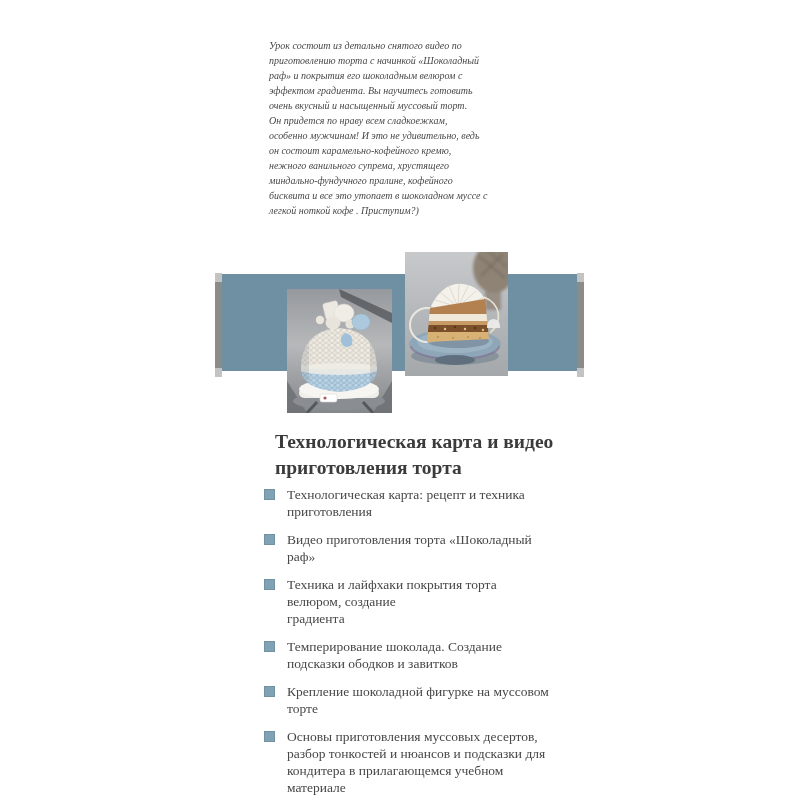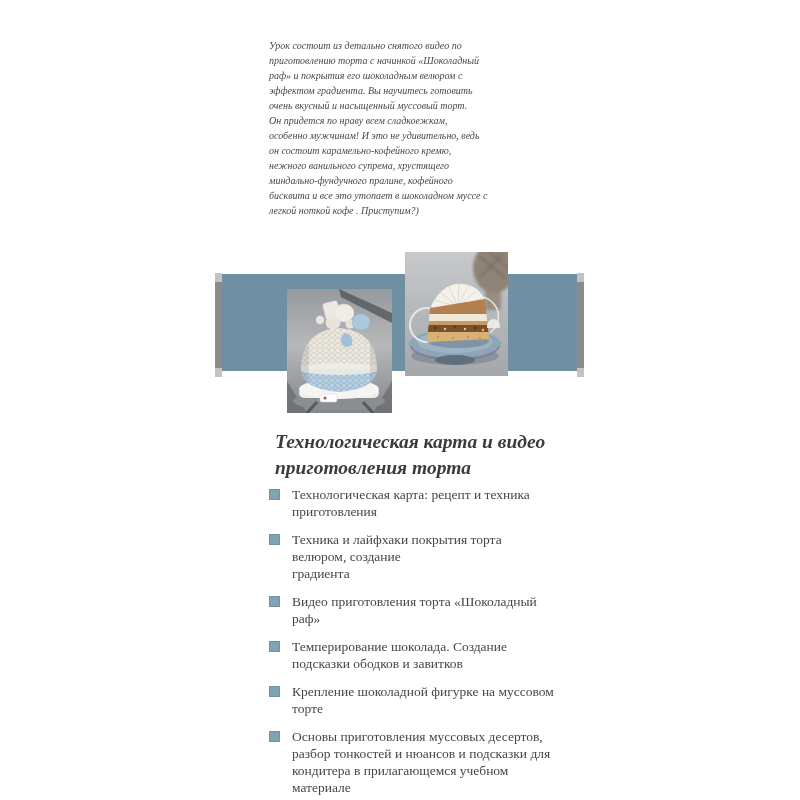--- a/index.html
+++ b/index.html
@@ -41,28 +41,27 @@
   figure.photo { position: absolute; overflow: hidden; }
   .photo-left  { left: 287px; top: 289px; width: 105px; height: 124px; }
   .photo-right { left: 405px; top: 252px; width: 103px; height: 124px; }
   figure.photo svg { display: block; width: 100%; height: 100%; }
 
   .section-heading {
     position: absolute; left: 275px; top: 429px; width: 300px;
     font-size: 19.5px; font-weight: bold; line-height: 26px;
     color: var(--heading-text, #3b3b3b);
     white-space: pre-line;
-    font-style: italic;
   }
 
   .features {
     position: absolute; left: 264px; top: 486px; width: 290px;
     list-style: none;
   }
-  .features li { display: flex; margin-bottom: 11px; justify-content: flex-end; }
+  .features li { display: flex; margin-bottom: 11px; }
   .bullet {
     flex: 0 0 11px; width: 11px; height: 11px; margin-top: 3px; margin-right: 12px;
     background: var(--bullet, #7fa3b4);
     border: 1px solid rgba(0,0,0,0.10);
   }
   .item-text {
     font-size: 13.5px; line-height: 17px;
     color: var(--body-text, #474747);
     white-space: pre-line;
     width: 262px;
@@ -219,28 +218,28 @@
 приготовления торта</h2>
 
   <ul class="features">
     <li>
       <span class="bullet"></span>
       <span class="item-text">Технологическая карта: рецепт и техника
 приготовления</span>
     </li>
     <li>
       <span class="bullet"></span>
+      <span class="item-text">Видео приготовления торта «Шоколадный
+раф»</span>
+    </li>
+    <li>
+      <span class="bullet"></span>
       <span class="item-text">Техника и лайфхаки покрытия торта
 велюром, создание
 градиента</span>
-    </li>
-    <li>
-      <span class="bullet"></span>
-      <span class="item-text">Видео приготовления торта «Шоколадный
-раф»</span>
     </li>
     <li>
       <span class="bullet"></span>
       <span class="item-text">Темперирование шоколада. Создание
 подсказки ободков и завитков</span>
     </li>
     <li>
       <span class="bullet"></span>
       <span class="item-text">Крепление шоколадной фигурке на муссовом
 торте</span>

